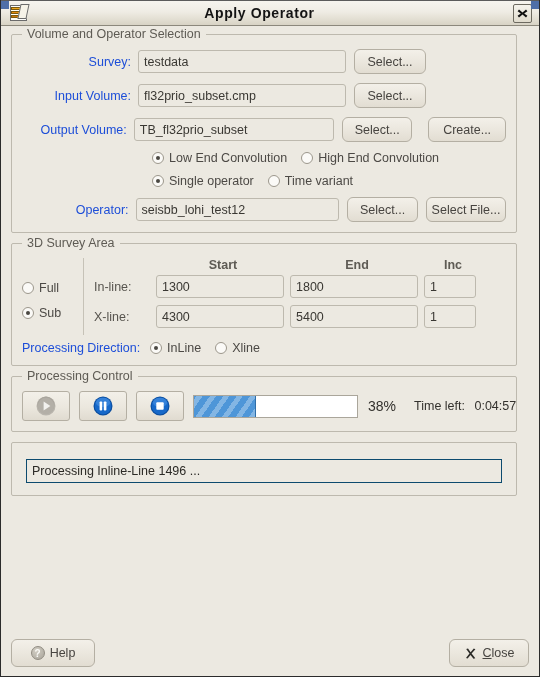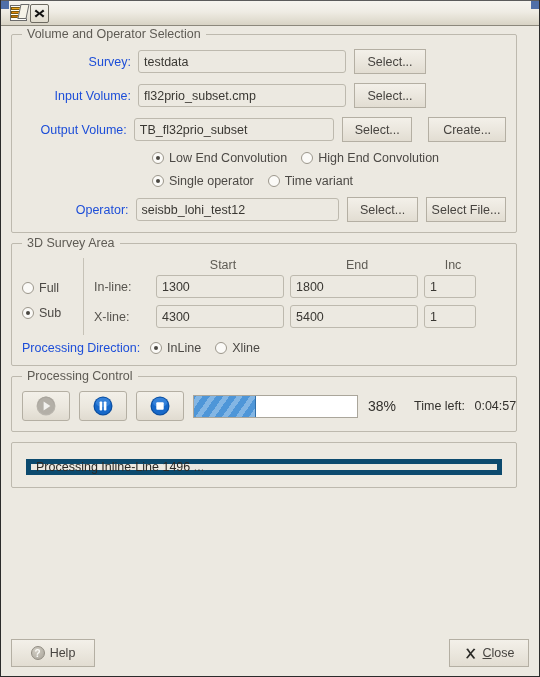--- a/index.html
+++ b/index.html
@@ -138,21 +138,21 @@
     outline: none;
   }
   .txt.wide { width: 208px; }
   .txt.mid  { width: 128px; }
   .txt.small{ width: 52px; }
 
   
   .btn {
     background: linear-gradient(to bottom, #f3f0e9 0%, #ebe7de 50%, #e2ddd2 100%);
     border: 1px solid #b4afa3;
-    border-radius: 0;
+    border-radius: 6px;
     height: 25px;
     font-family: "Liberation Sans", sans-serif;
     font-size: 12.5px;
     color: #474440;
     padding: 0 10px;
     cursor: pointer;
     white-space: nowrap;
     display: inline-flex;
     align-items: center;
     justify-content: center;
@@ -198,20 +198,21 @@
     margin-right: 10px;
   }
   .survey-left .radio { margin-bottom: 10px; margin-right: 0; }
   .survey-right { flex: 1 1 auto; }
   .hdr-row {
     display: flex;
     align-items: flex-end;
     margin-bottom: 3px;
     font-size: 12.5px;
     color: #5e5b54;
+    font-weight: bold;
   }
   .hdr-spacer { width: 62px; }
   .hdr-start { width: 134px; text-align: center; }
   .hdr-end   { width: 134px; text-align: center; }
   .hdr-inc   { width: 58px;  text-align: center; }
   .field-row { display: flex; align-items: center; margin-bottom: 7px; }
   .field-row .flbl {
     width: 62px;
     font-size: 12.5px;
     color: #57544e;
@@ -260,23 +261,23 @@
   }
   .timeleft {
     font-size: 12.5px;
     color: #33312d;
     margin-left: 18px;
     white-space: nowrap;
   }
 
   
   .status-box {
-    border: 5px solid #0c4a6e;
+    border: 1px solid #0c4a6e;
     background: #ece9e1;
-    height: 16px;
+    height: 24px;
     display: flex;
     align-items: center;
     padding: 0 5px;
     font-size: 12.5px;
     color: #2c2a26;
     margin: 2px 4px 2px 4px;
   }
 
   
   #footer {
@@ -313,20 +314,21 @@
 <div id="window">
 
   <div id="titlebar">
     <div class="title-icon">
       <div class="bk"></div>
       <div class="s1"></div>
       <div class="s2"></div>
       <div class="s3"></div>
       <div class="pg"></div>
     </div>
+    <div id="window-title">Apply Operator</div>
     <div id="close-box">
       <svg width="13" height="13" viewBox="0 0 13 13">
         <path d="M3 2.6 L6.5 5.6 L10 2.6 L11.4 4.2 L8.2 6.5 L11.4 8.8 L10 10.4 L6.5 7.4 L3 10.4 L1.6 8.8 L4.8 6.5 L1.6 4.2 Z" fill="#111"></path>
       </svg>
     </div>
   </div>
 
   <div id="body">
 
     <div class="group">

